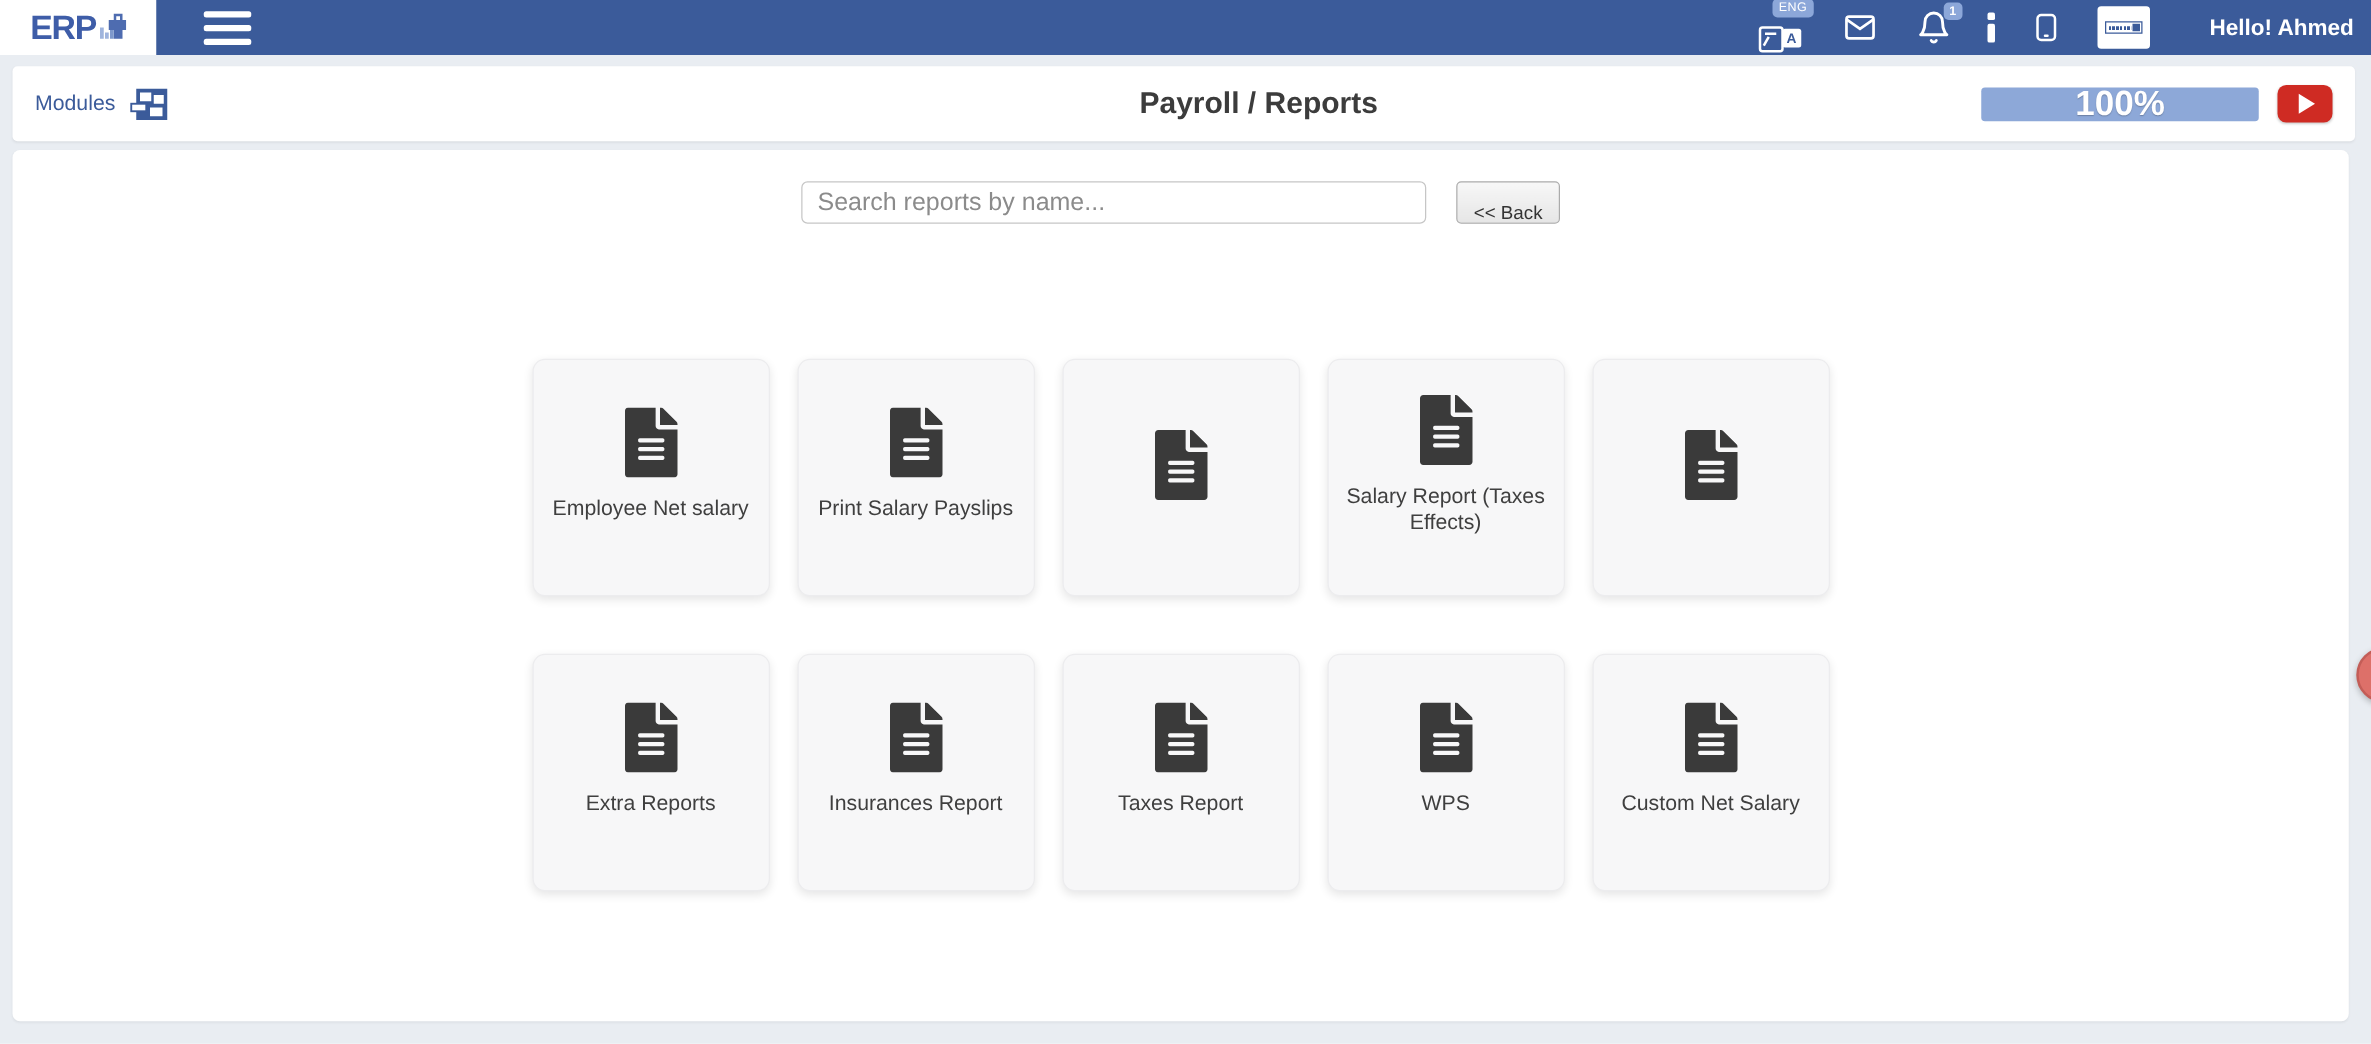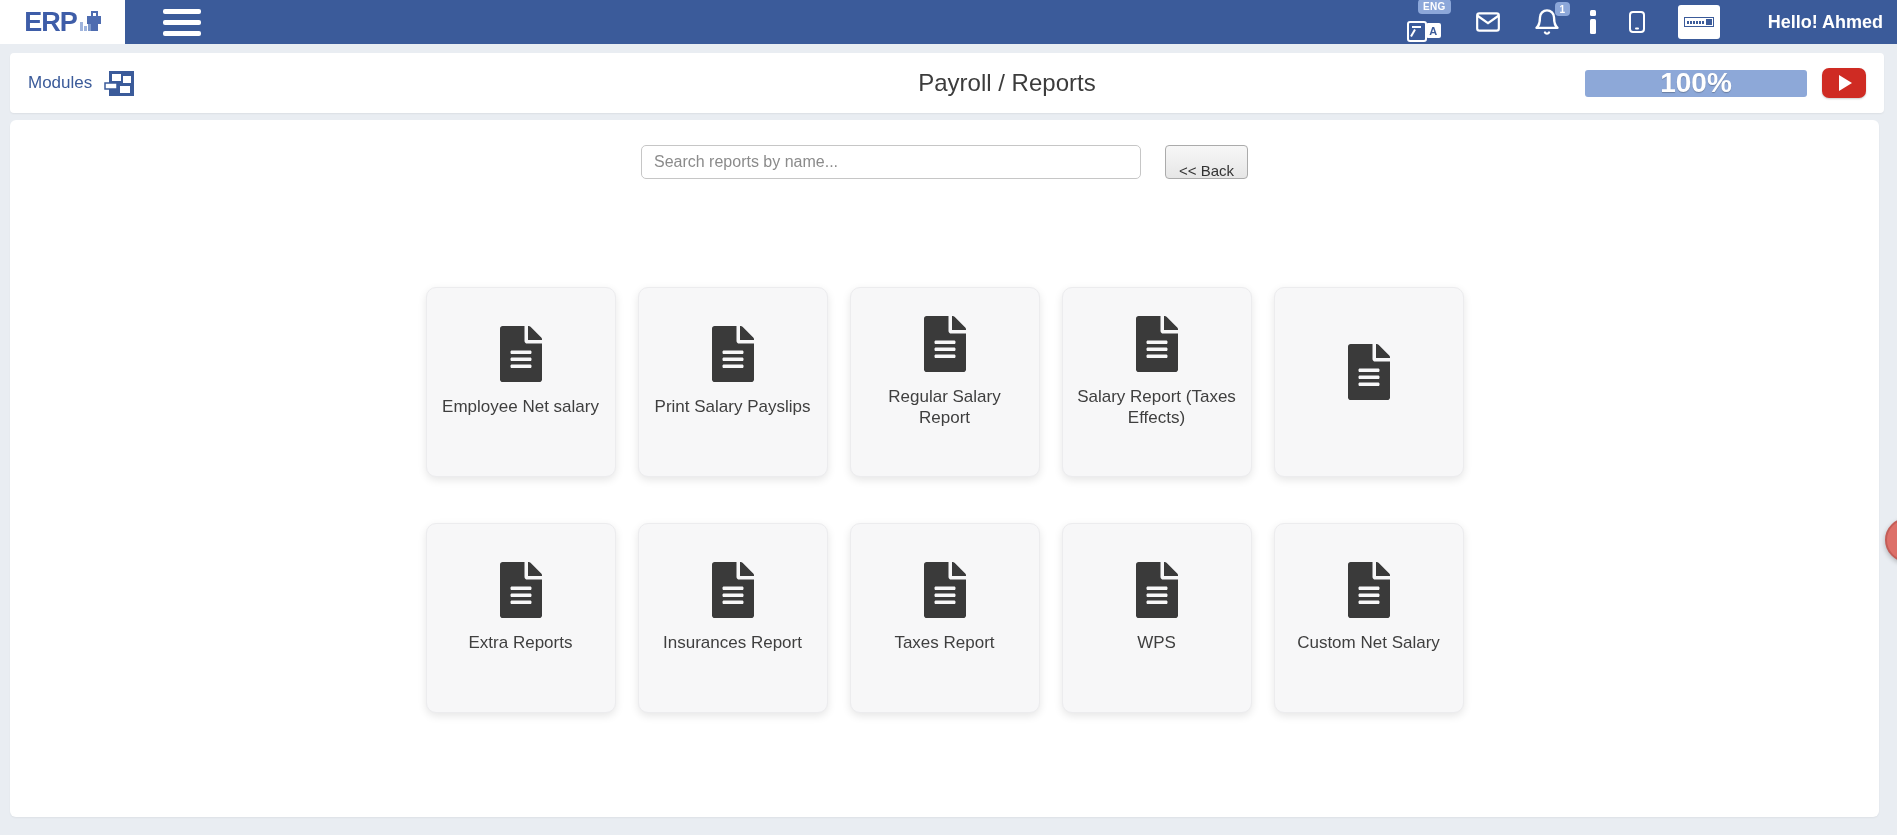--- a/index.html
+++ b/index.html
@@ -48,21 +48,21 @@
     content:""; position:absolute; left:3px; top:6px; width:2px; height:8px; background:#fff; transform:rotate(30deg);
   }
   .translate-front {
     position:absolute; right:2px; bottom:4px; width:15px; height:15px;
     background:#ffffff; border-radius:2px;
     display:flex; align-items:center; justify-content:center;
     font-size:11px; font-weight:bold; color:#3b5b9a;
   }
   .lang-badge {
     position:absolute; top:-3px; right:-8px;
-    background:#8ca7d9; color:#ffffff; font-size:10px; font-weight:bold;
+    background:#8ca7d9; color:#ffffff; font-size:10px; font-weight:normal;
     padding:2px 5px; border-radius:4px; letter-spacing:.3px;
   }
 
   .notif-badge {
     position:absolute; top:-6px; right:-9px;
     background:#8ca7d9; color:#fff; font-size:10px; font-weight:bold;
     min-width:15px; height:14px; padding:0 3px; border-radius:4px;
     display:flex; align-items:center; justify-content:center;
   }
 
@@ -93,21 +93,21 @@
     box-shadow:0 1px 2px rgba(0,0,0,.06);
     display:flex; align-items:center; padding:0 18px;
   }
   .modules-link {
     display:flex; align-items:center; gap:12px; cursor:pointer; text-decoration:none;
   }
   .modules-label { color:#3b5b9a; font-size:17px; font-weight:normal; }
 
   .page-title {
     position:absolute; left:53.2%; transform:translateX(-50%);
-    font-size:24px; font-weight:normal; color:#3c3c3c; white-space:nowrap;
+    font-size:24px; font-weight:bold; color:#3c3c3c; white-space:nowrap;
   }
 
   .header-right { margin-left:auto; display:flex; align-items:center; gap:15px; }
   .progress-bar {
     width:222px; height:27px; background:#8da8d8; border-radius:3px;
     display:flex; align-items:center; justify-content:center;
   }
   .progress-label {
     color:#ffffff; font-size:28px; font-weight:bold; text-shadow:0 1px 1px rgba(0,0,0,.25);
   }
@@ -127,21 +127,21 @@
     position:absolute; left:10px; right:18px; top:120px; height:697px;
     background:#ffffff; border-radius:6px;
     box-shadow:0 1px 2px rgba(0,0,0,.05);
     overflow:hidden;
   }
   .search-row {
     margin-top:25px; display:flex; justify-content:center; align-items:center; gap:24px;
   }
   .search-input {
     width:500px; height:34px; border:1px solid #c6c6c6; border-radius:5px;
-    padding:0 12px; font-size:16px; color:#444; outline:none;
+    padding:0 12px; font-size:20px; color:#444; outline:none;
     font-family:"Liberation Sans", sans-serif;
   }
   .search-input::placeholder { color:#8b8b8b; }
   .back-button {
     height:32px; padding:16px 13px;
     background:linear-gradient(#f7f7f7,#e6e6e6);
     border:1px solid #ababab; border-radius:4px;
     font-size:15px; color:#333; cursor:pointer;
     font-family:Liberation Sans, sans-serif;
     text-align:center;
@@ -282,21 +282,20 @@
       <svg class="file-icon" viewBox="0 0 384 512">
           <path fill="#3a3a3a" d="M224 136V0H24C10.7 0 0 10.7 0 24v464c0 13.3 10.7 24 24 24h336c13.3 0 24-10.7 24-24V160H248c-13.2 0-24-10.8-24-24zm64 236c0 6.6-5.4 12-12 12H108c-6.6 0-12-5.4-12-12v-8c0-6.6 5.4-12 12-12h168c6.6 0 12 5.4 12 12v8zm0-64c0 6.6-5.4 12-12 12H108c-6.6 0-12-5.4-12-12v-8c0-6.6 5.4-12 12-12h168c6.6 0 12 5.4 12 12v8zm0-72v8c0 6.6-5.4 12-12 12H108c-6.6 0-12-5.4-12-12v-8c0-6.6 5.4-12 12-12h168c6.6 0 12 5.4 12 12zm96-114.1v6.1H256V0h6.1c6.4 0 12.5 2.5 17 7l97.9 98c4.5 4.5 7 10.6 7 16.9z"></path>
         </svg>
       <span class="card-label">Print Salary Payslips</span>
     </div>
 
     <div class="report-card">
       <svg class="file-icon" viewBox="0 0 384 512">
           <path fill="#3a3a3a" d="M224 136V0H24C10.7 0 0 10.7 0 24v464c0 13.3 10.7 24 24 24h336c13.3 0 24-10.7 24-24V160H248c-13.2 0-24-10.8-24-24zm64 236c0 6.6-5.4 12-12 12H108c-6.6 0-12-5.4-12-12v-8c0-6.6 5.4-12 12-12h168c6.6 0 12 5.4 12 12v8zm0-64c0 6.6-5.4 12-12 12H108c-6.6 0-12-5.4-12-12v-8c0-6.6 5.4-12 12-12h168c6.6 0 12 5.4 12 12v8zm0-72v8c0 6.6-5.4 12-12 12H108c-6.6 0-12-5.4-12-12v-8c0-6.6 5.4-12 12-12h168c6.6 0 12 5.4 12 12zm96-114.1v6.1H256V0h6.1c6.4 0 12.5 2.5 17 7l97.9 98c4.5 4.5 7 10.6 7 16.9z"></path>
         </svg>
-      <span class="card-label">Regular Salary Report</span>
     </div>
 
     <div class="report-card">
       <svg class="file-icon" viewBox="0 0 384 512">
           <path fill="#3a3a3a" d="M224 136V0H24C10.7 0 0 10.7 0 24v464c0 13.3 10.7 24 24 24h336c13.3 0 24-10.7 24-24V160H248c-13.2 0-24-10.8-24-24zm64 236c0 6.6-5.4 12-12 12H108c-6.6 0-12-5.4-12-12v-8c0-6.6 5.4-12 12-12h168c6.6 0 12 5.4 12 12v8zm0-64c0 6.6-5.4 12-12 12H108c-6.6 0-12-5.4-12-12v-8c0-6.6 5.4-12 12-12h168c6.6 0 12 5.4 12 12v8zm0-72v8c0 6.6-5.4 12-12 12H108c-6.6 0-12-5.4-12-12v-8c0-6.6 5.4-12 12-12h168c6.6 0 12 5.4 12 12zm96-114.1v6.1H256V0h6.1c6.4 0 12.5 2.5 17 7l97.9 98c4.5 4.5 7 10.6 7 16.9z"></path>
         </svg>
       <span class="card-label">Salary Report (Taxes Effects)</span>
     </div>
 
     <div class="report-card">

